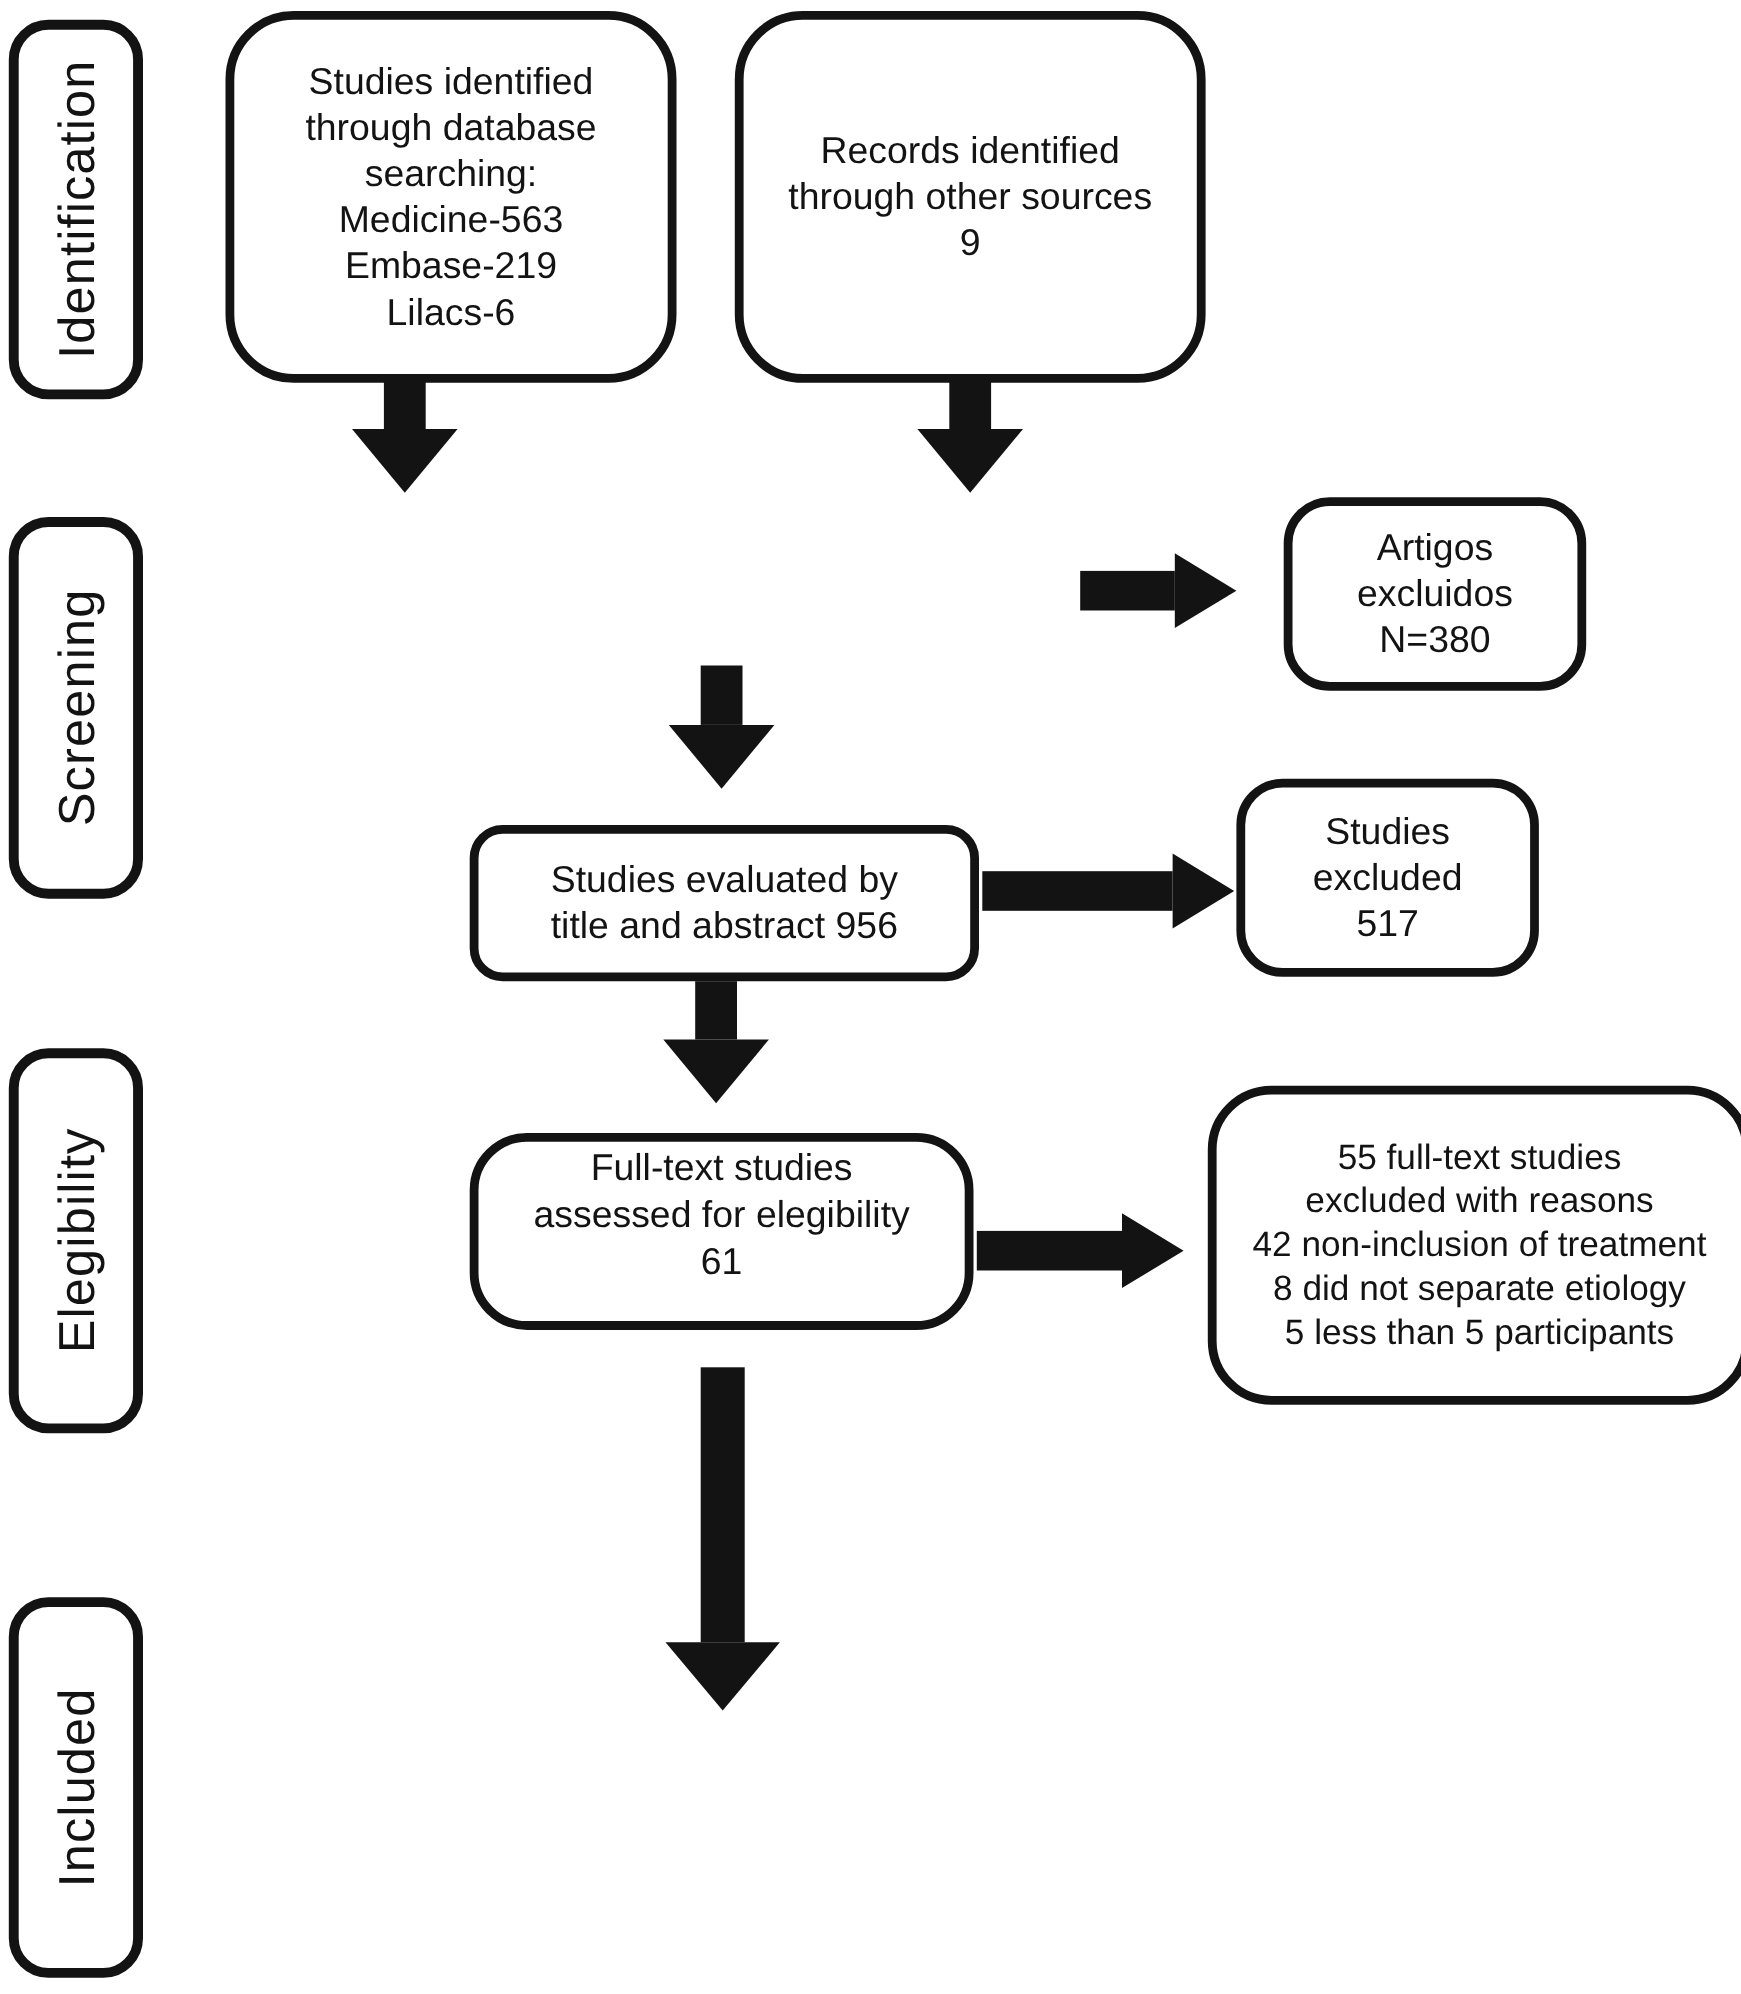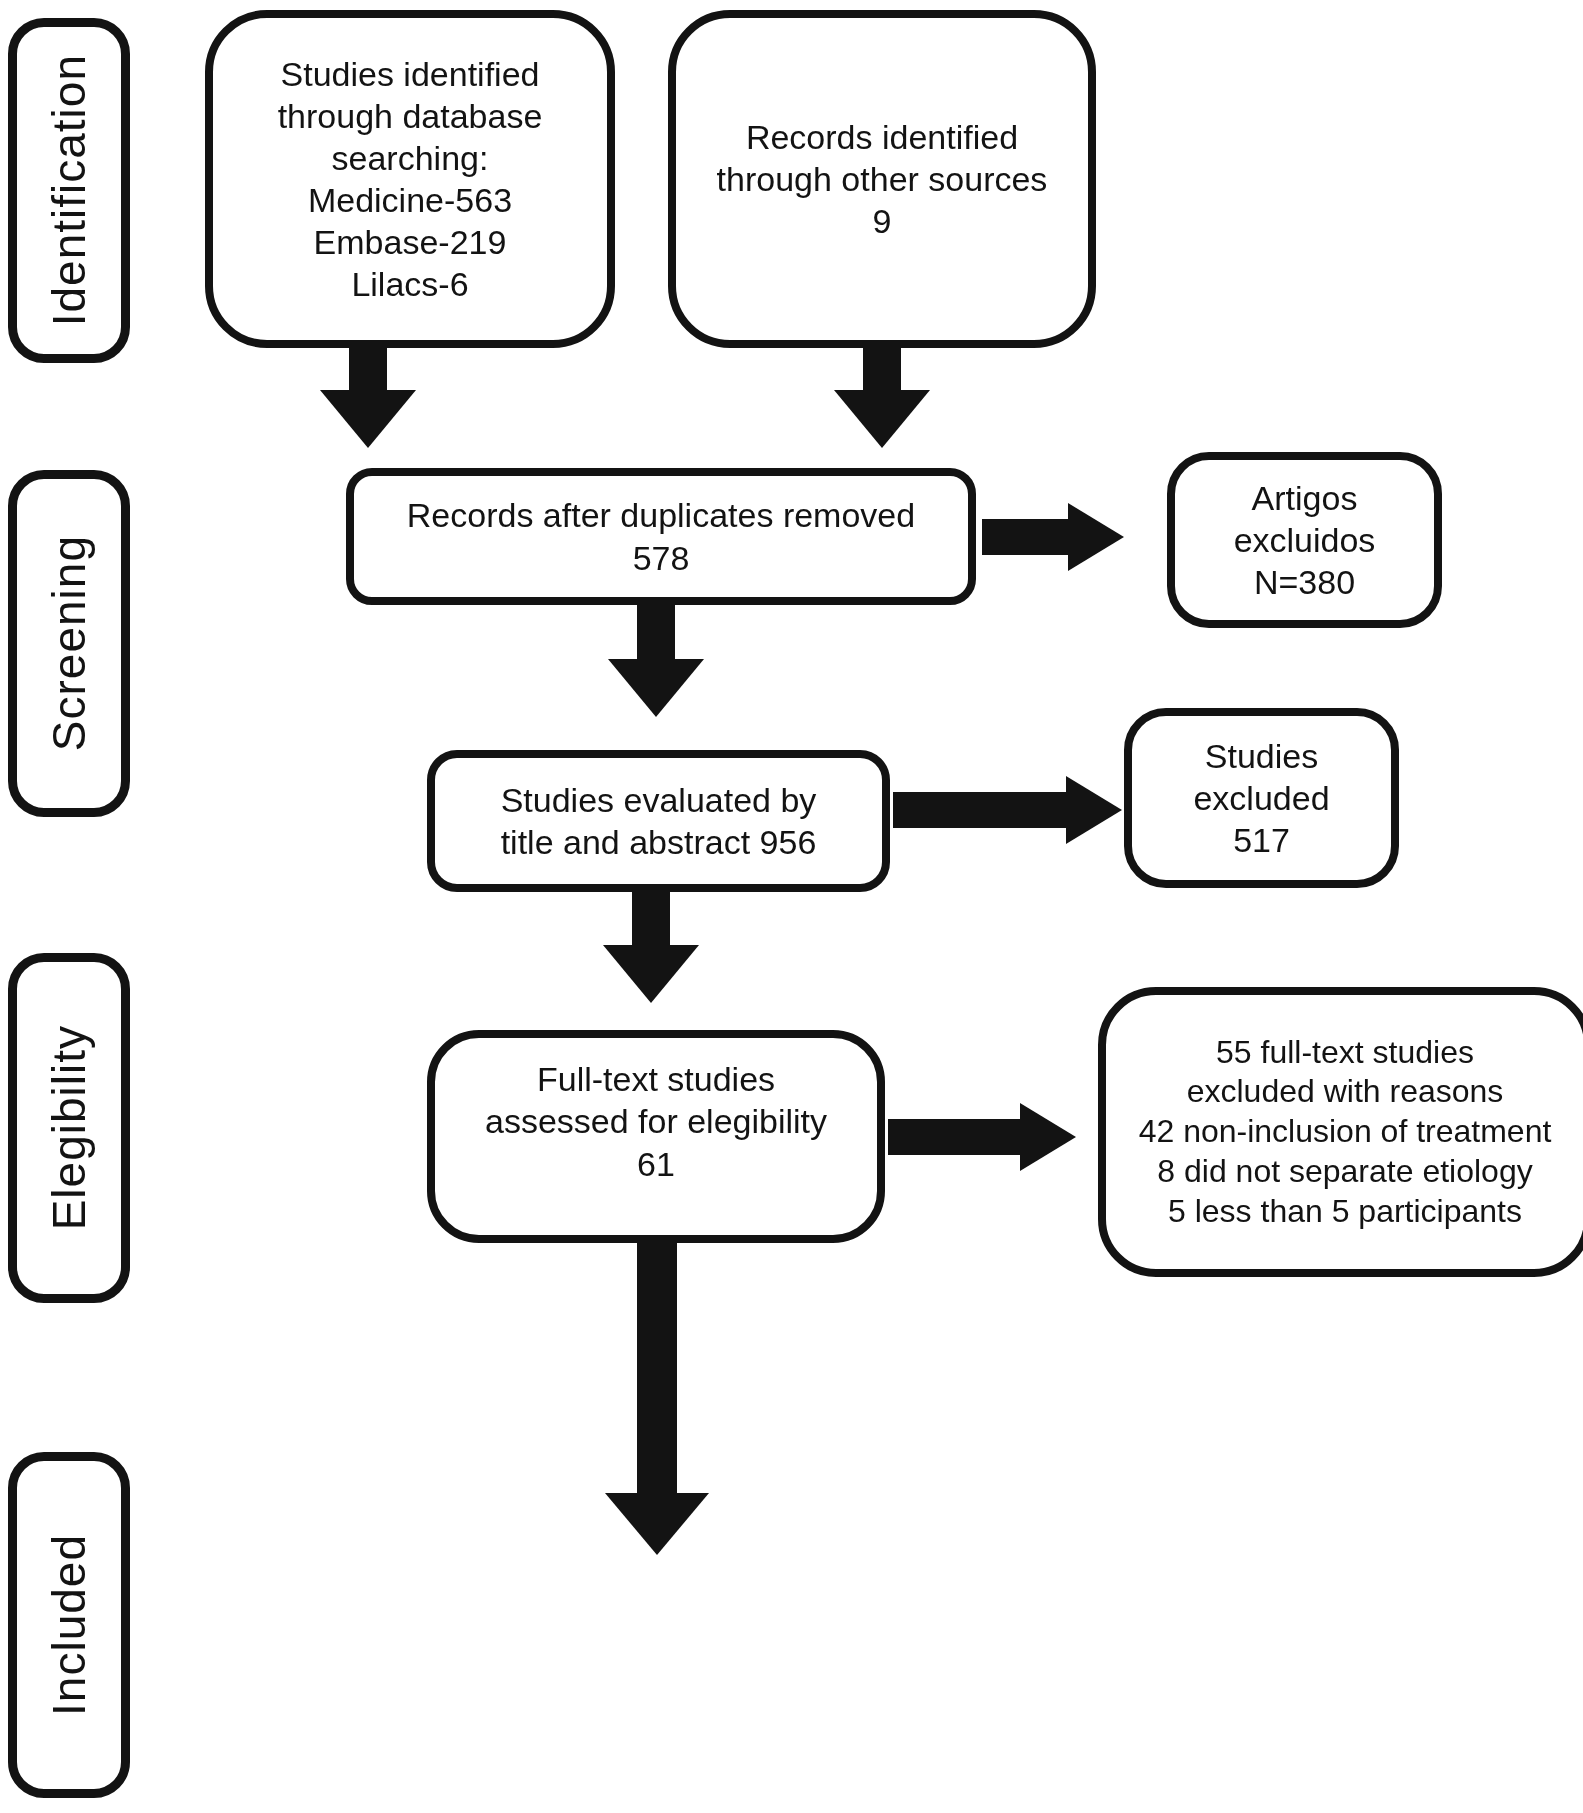--- a/index.html
+++ b/index.html
@@ -56,21 +56,21 @@
     text-align:center;
     font-size:34px;
     line-height:1.24;
   }
   #nd-database      {left:205px;  top:10px;   width:410px; height:338px; border-radius:62px;}
   #nd-other         {left:668px;  top:10px;   width:428px; height:338px; border-radius:62px;}
   #nd-duplicates    {left:346px;  top:468px;  width:630px; height:137px; border-radius:26px;}
   #nd-artigos       {left:1124px; top:452px;  width:275px; height:176px; border-radius:42px;margin-left:43px;}
   #nd-title-abstract{left:427px;  top:750px;  width:463px; height:142px; border-radius:30px;}
   #nd-excluded      {left:1124px; top:708px;  width:275px; height:180px; border-radius:42px;}
-  #nd-fulltext      {left:427px;  top:1030px; width:458px; height:213px; border-radius:52px; padding-bottom:36px;}
+  #nd-fulltext      {left:427px;  top:1030px; width:458px; height:179px; border-radius:52px; padding-bottom:36px;}
   #nd-reasons       {left:1078px; top:987px;  width:494px; height:290px; border-radius:58px;margin-left:20px;}
   #nd-included      {left:427px;  top:1570px; width:458px; height:135px; border-radius:22px;}
   #nd-reasons  .node-text{font-size:32px;}
   #nd-included .node-text{font-size:31px;}
 
   
   .arrow{position:absolute;display:flex;}
   .arrow.v{flex-direction:column;align-items:center;}
   .arrow.v .shaft{width:38px;flex:1 1 auto;background:var(--ink);}
   .arrow.v .head{width:0;height:0;border-left:48px solid transparent;border-right:48px solid transparent;border-top:58px solid var(--ink);}
@@ -112,24 +112,20 @@
 through database
 searching:
 Medicine-563
 Embase-219
 Lilacs-6</span>
   </div>
   <div class="node" id="nd-other">
     <span class="node-text">Records identified
 through other sources
 9</span>
-  </div>
-  <div class="node" id="nd-duplicates">
-    <span class="node-text">Records after duplicates removed
-578</span>
   </div>
   <div class="node" id="nd-artigos">
     <span class="node-text">Artigos
 excluidos
 N=380</span>
   </div>
   <div class="node" id="nd-title-abstract">
     <span class="node-text">Studies evaluated by
 title and abstract 956</span>
   </div>

